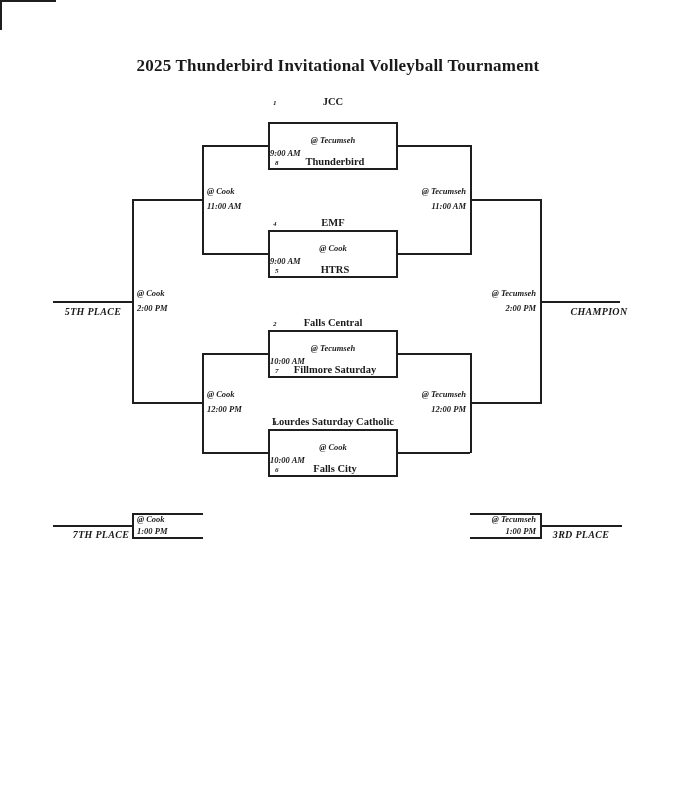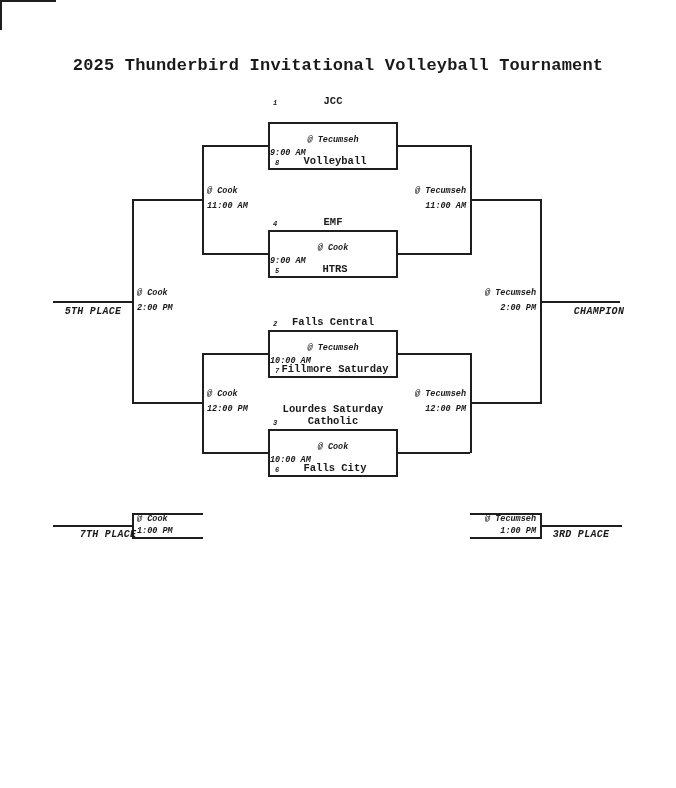--- a/index.html
+++ b/index.html
@@ -1,20 +1,20 @@
 <!DOCTYPE html>
 <html><head>
 <meta charset="utf-8">
 <style>
   html,body{margin:0;padding:0;background:#ffffff;}
   #canvas{
     position:relative;
     width:676px;height:788px;
     background:#ffffff;
-    font-family:Liberation Mono, monospace;
+    font-family:Liberation Serif, serif;
     color:#1a1a1a;
     overflow:hidden;
   }
   .hl{position:absolute;height:1.5px;background:#1e1e1e;}
   .vl{position:absolute;width:1.5px;background:#1e1e1e;}
   .title{
     position:absolute;left:0;top:56px;width:676px;
     text-align:center;font-size:17px;font-weight:bold;letter-spacing:.2px;
   }
   .subtitle{
@@ -65,21 +65,21 @@
 
   <div class="team-row" style="top:95px;">
     <span class="seed">1</span>
     <span class="tname">JCC</span>
   </div>
   <div class="gbox" style="top:122px;">
     <div class="venue">@ Tecumseh</div>
     <div class="gtime">9:00 AM</div>
     <div class="team-row brow">
       <span class="seed">8</span>
-      <span class="tname">Volleyball</span>
+      <span class="tname">Thunderbird</span>
     </div>
   </div>
 
   <div class="team-row" style="top:216px;">
     <span class="seed">4</span>
     <span class="tname">EMF</span>
   </div>
   <div class="gbox" style="top:230px;">
     <div class="venue">@ Cook</div>
     <div class="gtime">9:00 AM</div>
@@ -153,21 +153,21 @@
   <div class="vt right" style="left:440px;top:288px;width:96px;">@ Tecumseh</div>
   <div class="vt right" style="left:440px;top:303px;width:96px;">2:00 PM</div>
   <div class="place" style="left:540px;top:306px;width:80px;margin-left:19px;">CHAMPION</div>
 
   <div class="hl" style="left:132px;top:513px;width:71px;"></div>
   <div class="hl" style="left:132px;top:537px;width:71px;"></div>
   <div class="vl" style="left:132px;top:513px;height:25.5px;"></div>
   <div class="hl" style="left:53px;top:525px;width:80px;"></div>
   <div class="vt" style="left:137px;top:514px;">@ Cook</div>
   <div class="vt" style="left:137px;top:526px;">1:00 PM</div>
-  <div class="place" style="left:68px;top:529px;width:80px;">7TH PLACE</div>
+  <div class="place" style="left:61px;top:529px;width:80px;">7TH PLACE</div>
 
   <div class="hl" style="left:470px;top:513px;width:71.5px;"></div>
   <div class="hl" style="left:470px;top:537px;width:71.5px;"></div>
   <div class="vl" style="left:540px;top:513px;height:25.5px;"></div>
   <div class="hl" style="left:540px;top:525px;width:82px;"></div>
   <div class="vt right" style="left:440px;top:514px;width:96px;">@ Tecumseh</div>
   <div class="vt right" style="left:440px;top:526px;width:96px;">1:00 PM</div>
   <div class="place" style="left:540px;top:529px;width:82px;">3RD PLACE</div>
 
 </div>

